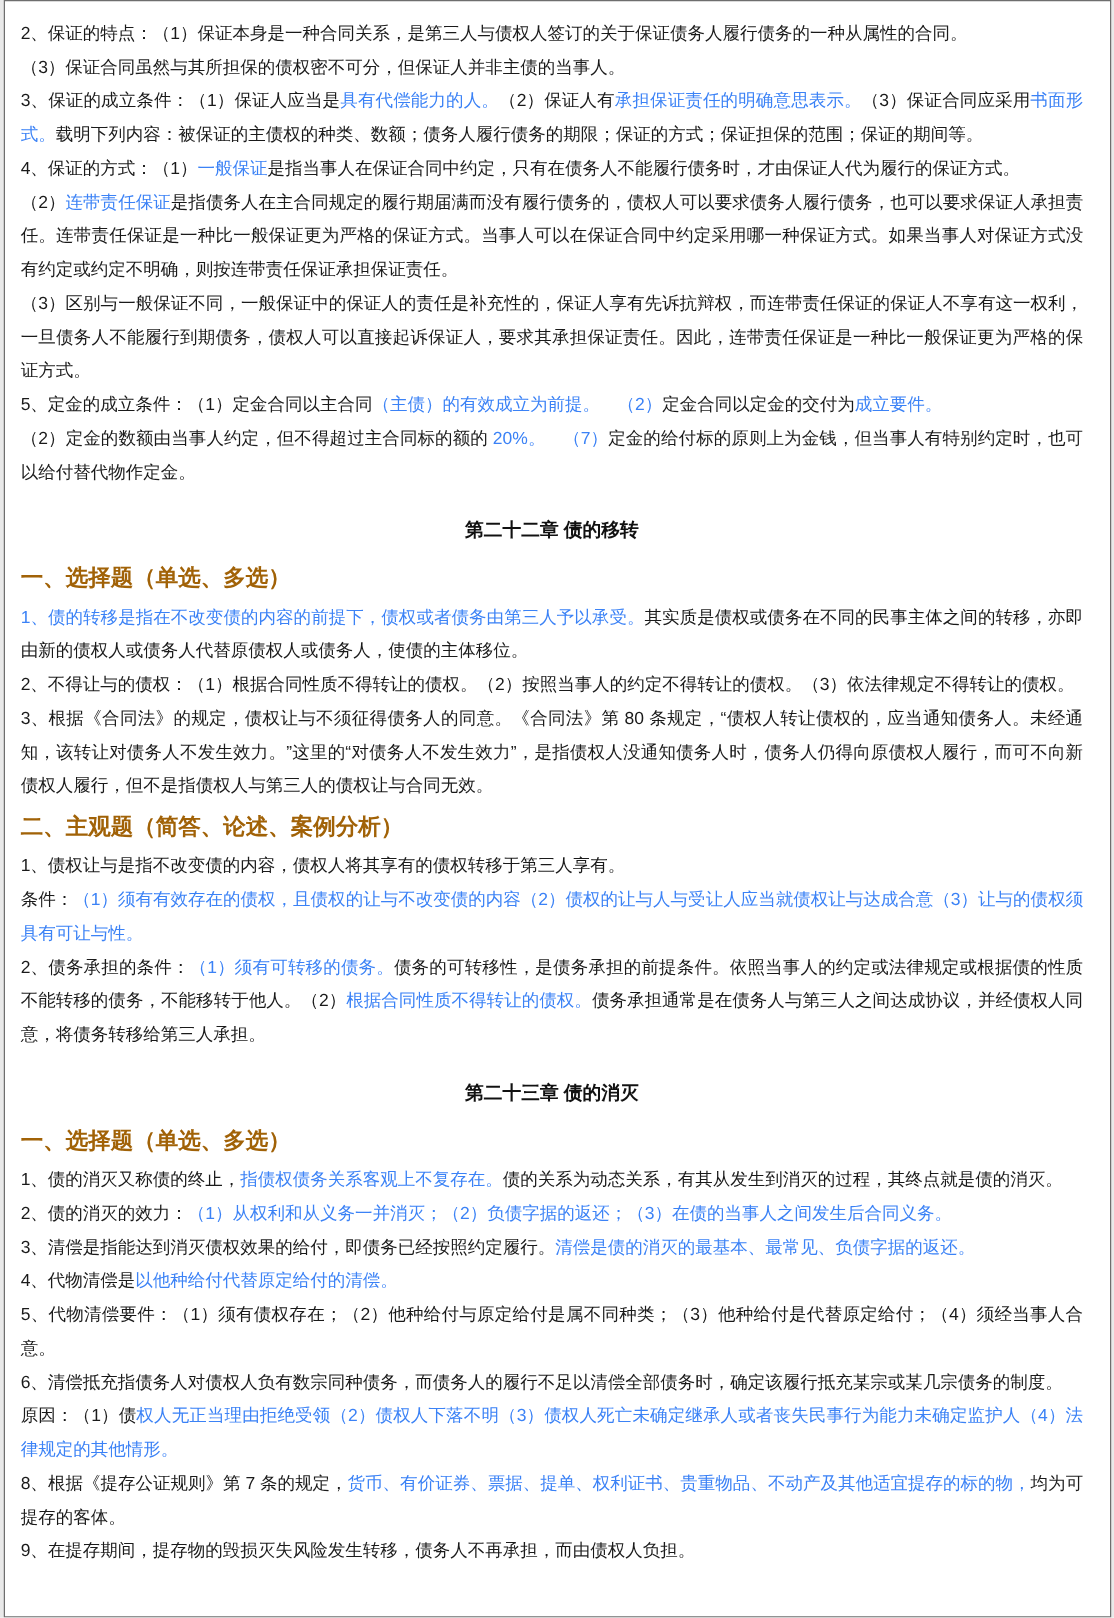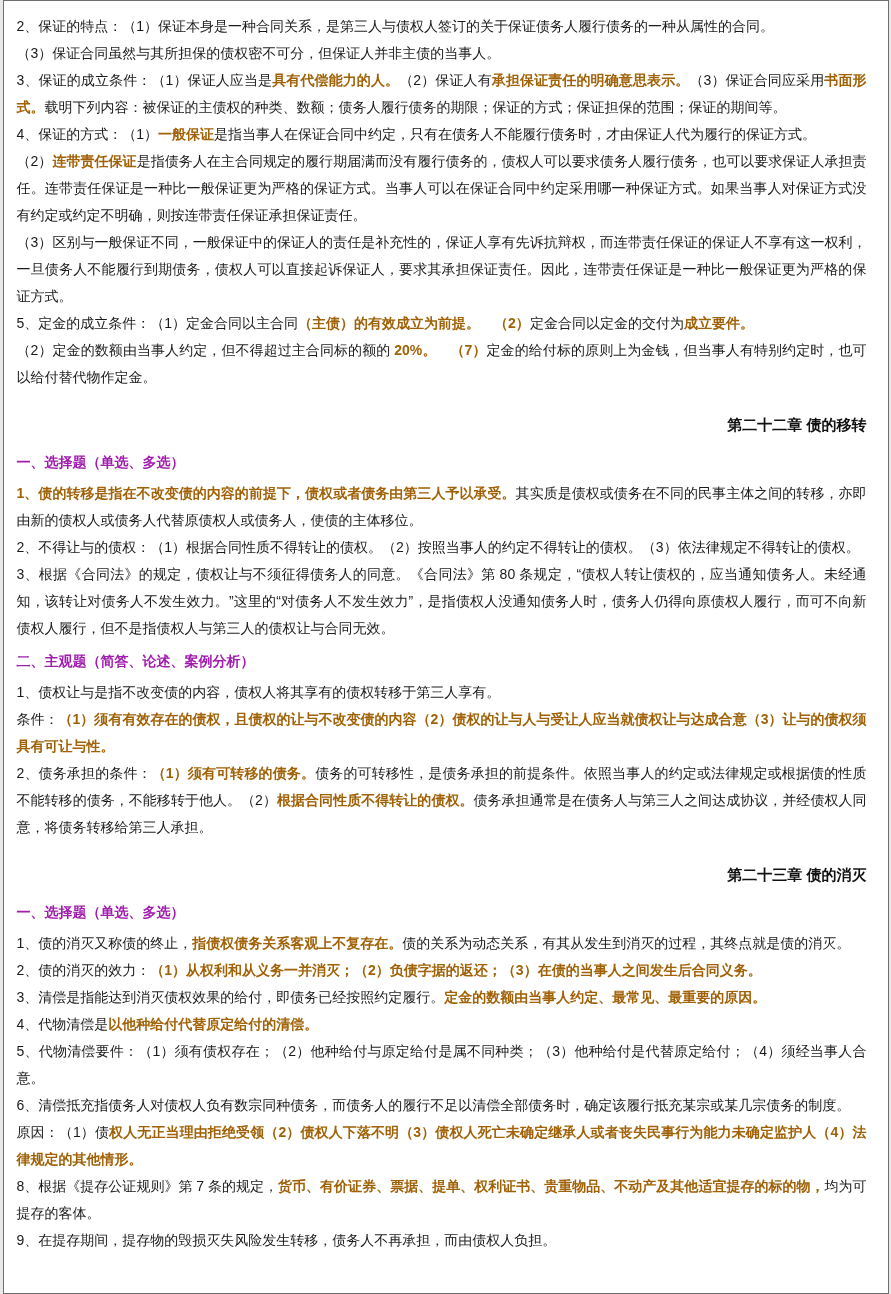--- a/index.html
+++ b/index.html
@@ -5,27 +5,27 @@
   html,body{margin:0;padding:0;background:#e9e9e9;}
   .page{
     width:886px;height:1294px;box-sizing:border-box;
     margin:0 auto;background:#ffffff;border:1px solid #6e6e6e;
     padding:12px 21px 0 13px;overflow:hidden;
     font-family:"Liberation Sans","DejaVu Sans",sans-serif;
     font-size:14px;color:#1a1a1a;
   }
   .para{margin:0;line-height:27px;text-align:justify;}
   .seg{color:inherit;}
-  .seg.red{color:#a16207;font-weight:bold;}
+  .seg.red{color:#3b82f6;}
   .chapter{
-    text-align:right;font-size:15px;font-weight:bold;color:#111;
+    text-align:center;font-size:15px;font-weight:bold;color:#111;
     margin:22px 0 12px 0;line-height:24px;
   }
   .section{
-    font-size:14px;font-weight:bold;color:#a21caf;
+    font-size:18px;font-weight:bold;color:#a16207;
     margin:6px 0 5px 0;line-height:26px;
   }
 </style>
 </head>
 <body>
 
 <main class="page">
   <div id="doc-body">
       <p class="para"><span class="seg">2、保证的特点：（1）保证本身是一种合同关系，是第三人与债权人签订的关于保证债务人履行债务的一种从属性的合同。</span></p>
       <p class="para"><span class="seg">（3）保证合同虽然与其所担保的债权密不可分，但保证人并非主债的当事人。</span></p>
@@ -41,21 +41,21 @@
       <p class="para"><span class="seg">2、不得让与的债权：（1）根据合同性质不得转让的债权。（2）按照当事人的约定不得转让的债权。（3）依法律规定不得转让的债权。</span></p>
       <p class="para"><span class="seg">3、根据《合同法》的规定，债权让与不须征得债务人的同意。《合同法》第 80 条规定，“债权人转让债权的，应当通知债务人。未经通知，该转让对债务人不发生效力。”这里的“对债务人不发生效力”，是指债权人没通知债务人时，债务人仍得向原债权人履行，而可不向新债权人履行，但不是指债权人与第三人的债权让与合同无效。</span></p>
       <h3 class="section">二、主观题（简答、论述、案例分析）</h3>
       <p class="para"><span class="seg">1、债权让与是指不改变债的内容，债权人将其享有的债权转移于第三人享有。</span></p>
       <p class="para"><span class="seg">条件：</span><span class="seg red">（1）须有有效存在的债权，且债权的让与不改变债的内容（2）债权的让与人与受让人应当就债权让与达成合意（3）让与的债权须具有可让与性。</span></p>
       <p class="para"><span class="seg">2、债务承担的条件：</span><span class="seg red">（1）须有可转移的债务。</span><span class="seg">债务的可转移性，是债务承担的前提条件。依照当事人的约定或法律规定或根据债的性质不能转移的债务，不能移转于他人。（2）</span><span class="seg red">根据合同性质不得转让的债权。</span><span class="seg">债务承担通常是在债务人与第三人之间达成协议，并经债权人同意，将债务转移给第三人承担。</span></p>
       <h2 class="chapter">第二十三章 债的消灭</h2>
       <h3 class="section">一、选择题（单选、多选）</h3>
       <p class="para"><span class="seg">1、债的消灭又称债的终止，</span><span class="seg red">指债权债务关系客观上不复存在。</span><span class="seg">债的关系为动态关系，有其从发生到消灭的过程，其终点就是债的消灭。</span></p>
       <p class="para"><span class="seg">2、债的消灭的效力：</span><span class="seg red">（1）从权利和从义务一并消灭；（2）负债字据的返还；（3）在债的当事人之间发生后合同义务。</span></p>
-      <p class="para"><span class="seg">3、清偿是指能达到消灭债权效果的给付，即债务已经按照约定履行。</span><span class="seg red">定金的数额由当事人约定、最常见、最重要的原因。</span></p>
+      <p class="para"><span class="seg">3、清偿是指能达到消灭债权效果的给付，即债务已经按照约定履行。</span><span class="seg red">清偿是债的消灭的最基本、最常见、负债字据的返还。</span></p>
       <p class="para"><span class="seg">4、代物清偿是</span><span class="seg red">以他种给付代替原定给付的清偿。</span></p>
       <p class="para"><span class="seg">5、代物清偿要件：（1）须有债权存在；（2）他种给付与原定给付是属不同种类；（3）他种给付是代替原定给付；（4）须经当事人合意。</span></p>
       <p class="para"><span class="seg">6、清偿抵充指债务人对债权人负有数宗同种债务，而债务人的履行不足以清偿全部债务时，确定该履行抵充某宗或某几宗债务的制度。</span></p>
       <p class="para"><span class="seg">原因：（1）债</span><span class="seg red">权人无正当理由拒绝受领（2）债权人下落不明（3）债权人死亡未确定继承人或者丧失民事行为能力未确定监护人（4）法律规定的其他情形。</span></p>
       <p class="para"><span class="seg">8、根据《提存公证规则》第 7 条的规定，</span><span class="seg red">货币、有价证券、票据、提单、权利证书、贵重物品、不动产及其他适宜提存的标的物，</span><span class="seg">均为可提存的客体。</span></p>
       <p class="para"><span class="seg">9、在提存期间，提存物的毁损灭失风险发生转移，债务人不再承担，而由债权人负担。</span></p>
     </div>
 </main>
 
 </body></html>

